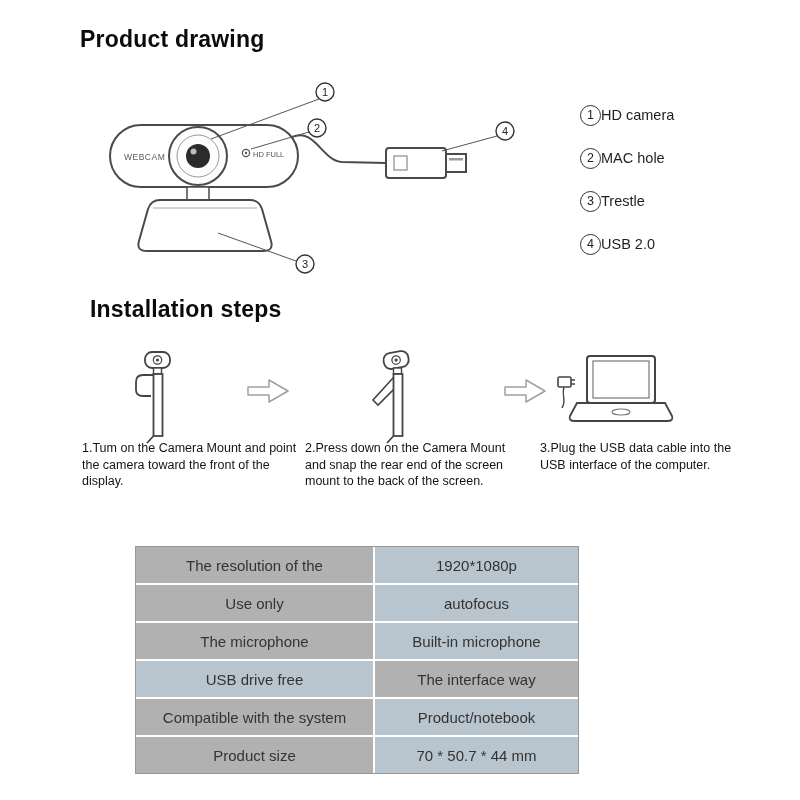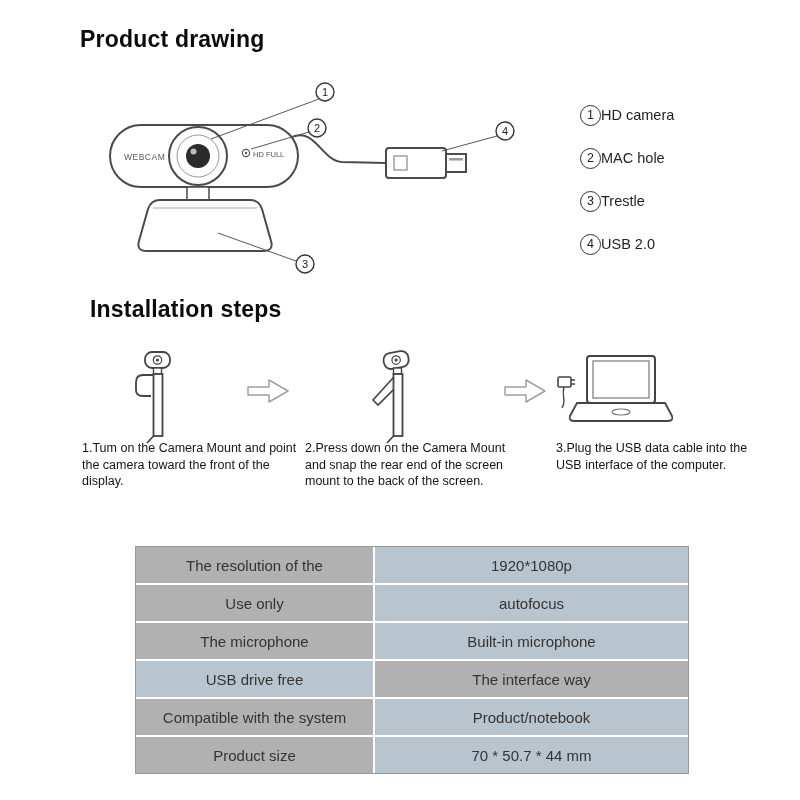--- a/index.html
+++ b/index.html
@@ -14,24 +14,24 @@
   .legend{position:absolute;left:580px;top:103px;display:flex;flex-direction:column;gap:19px;}
   .legend-item{display:flex;align-items:center;height:24px;}
   .badge{width:21px;height:21px;box-sizing:border-box;border:1.6px solid #2f2f2f;border-radius:50%;
          display:flex;align-items:center;justify-content:center;font-size:12.5px;color:#222;}
   .legend-label{font-size:14.5px;color:#1f1f1f;}
 
   
   .step-text{position:absolute;font-size:12.5px;line-height:1.32;color:#141414;}
   #step1-text{left:82px;top:440px;width:218px;}
   #step2-text{left:305px;top:440px;width:218px;}
-  #step3-text{left:556px;top:440px;width:205px;}
+  #step3-text{left:540px;top:440px;width:205px;}
 
   
-  .spec-table{position:absolute;left:135px;top:546px;width:554px;box-sizing:border-box;
+  .spec-table{position:absolute;left:135px;top:546px;width:444px;box-sizing:border-box;
               border:1px solid #979797;background:#ffffff;display:grid;
               grid-template-columns:237px 1fr;gap:2px;}
   .cell{height:36px;display:flex;align-items:center;justify-content:center;
         font-size:15px;color:#333;}
   .cell.label{background:var(--label-cell-bg,#b1b1b1);}
   .cell.value{background:var(--value-cell-bg,#b9c5ce);}
 
   svg text{font-family:"Liberation Sans",sans-serif;}
 </style>
 </head>

